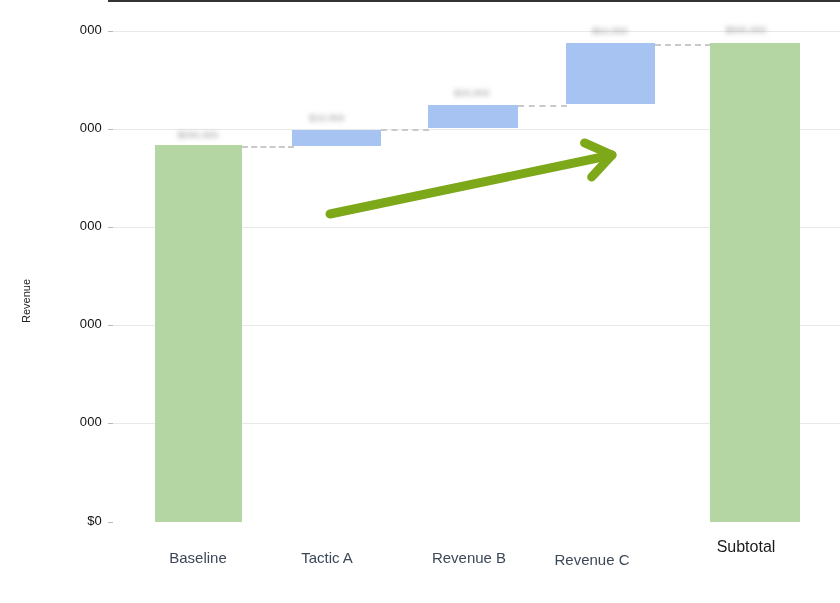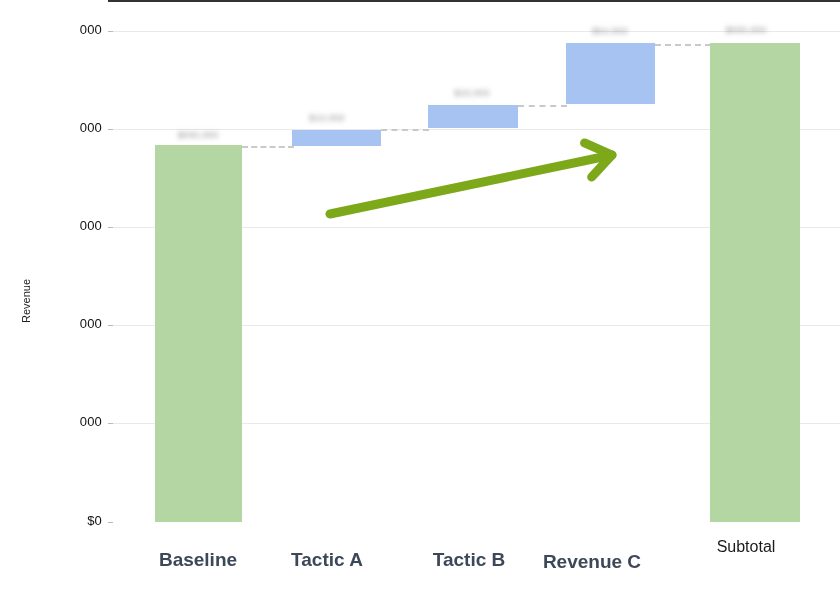--- a/index.html
+++ b/index.html
@@ -90,22 +90,22 @@
     user-select: none;
   }
 
   
   .cat-label {
     position: absolute;
     text-align: center;
     white-space: nowrap;
   }
   .cat-emph {
-    font-size: 19px;
-    font-weight: bold;
+    font-size: 15px;
+    font-weight: normal;
     color: #3c4858;
   }
   .cat-plain {
     font-size: 16px;
     font-weight: normal;
     color: #1a1a1a;
   }
 
   
   #annotation-arrow {
@@ -164,21 +164,21 @@
       <div class="value-label" style="left: 427px; width: 90px; top: 88px;">$20,000</div>
       <div class="value-label" style="left: 565px; width: 90px; top: 26px;">$64,000</div>
       <div class="value-label" style="left: 701px; width: 90px; top: 25px;">$000,000</div>
     </div>
 
   <div class="axisline" id="x-axis-line"></div>
 
   <div id="cat-labels-layer">
       <div class="cat-label cat-emph" style="left: 118px; width: 160px; top: 549px;">Baseline</div>
       <div class="cat-label cat-emph" style="left: 247px; width: 160px; top: 549px;">Tactic A</div>
-      <div class="cat-label cat-emph" style="left: 389px; width: 160px; top: 549px;">Tactic B</div>
+      <div class="cat-label cat-emph" style="left: 389px; width: 160px; top: 549px;">Revenue B</div>
       <div class="cat-label cat-emph" style="left: 512px; width: 160px; top: 551px;">Revenue C</div>
       <div class="cat-label cat-plain" style="left: 666px; width: 160px; top: 538px;">Subtotal</div>
     </div>
 
   <svg id="annotation-arrow" viewBox="0 0 840 603" xmlns="http://www.w3.org/2000/svg">
     <g id="arrow-group">
       <line id="arrow-shaft" stroke-linecap="round" stroke-width="9" x1="330" y1="214" x2="612" y2="155" stroke="#7ca81a"></line>
       <polyline id="arrow-head" fill="none" stroke-linecap="round" stroke-linejoin="round" stroke-width="9" points="591.670739653603,177.06175817491467 612,155 584.5314738925424,142.9384879271329" stroke="#7ca81a"></polyline>
     </g>
   </svg>

